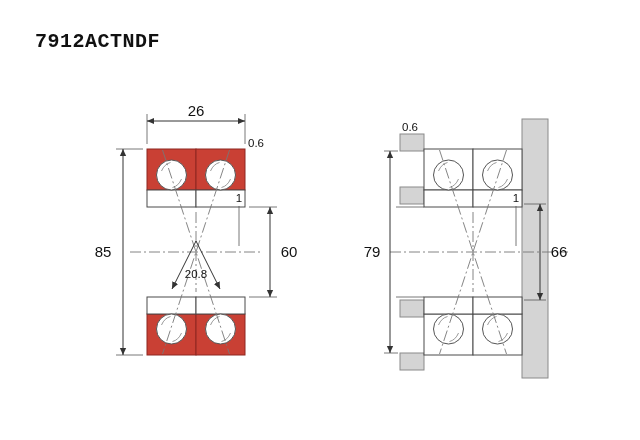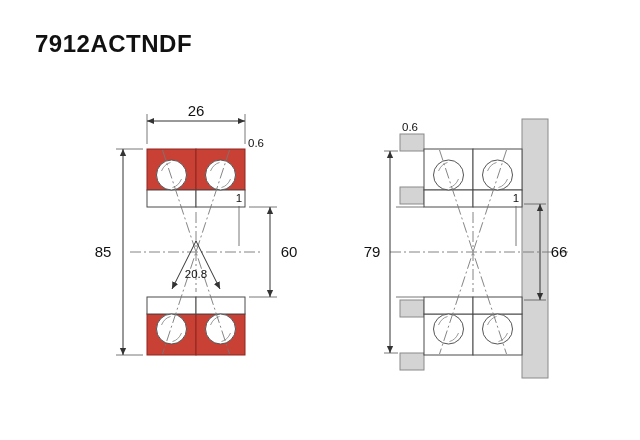--- a/index.html
+++ b/index.html
@@ -1,19 +1,19 @@
 <!DOCTYPE html>
 <html><head>
 <meta charset="utf-8">
 <style>
   html,body{margin:0;padding:0;background:#fff;}
   .canvas{position:relative;width:640px;height:440px;background:#ffffff;overflow:hidden;
           font-family:"Liberation Sans", sans-serif;}
-  .title{position:absolute;left:35px;top:30px;font-size:24px;font-weight:600;color:#111;
-         letter-spacing:0.5px;}
+  .title{position:absolute;left:35px;top:30px;font-size:20px;font-weight:600;color:#111;
+         letter-spacing:0.5px;font-family:Liberation Mono, monospace;}
   svg{position:absolute;left:0;top:0;}
   svg text{font-family:"Liberation Sans", sans-serif;fill:#111;}
   .dim-big{font-size:15px;}
   .dim-small{font-size:11.5px;}
   .outline{stroke:#4a4a4a;stroke-width:1;fill:#ffffff;}
   .redpart{fill:#c94034;stroke:#8e2620;stroke-width:1;}
   .graypart{fill:#d4d4d4;stroke:#8a8a8a;stroke-width:1;}
   .dimline{stroke:#333;stroke-width:1;fill:none;}
   .extline{stroke:#555;stroke-width:0.8;fill:none;}
   .centerline{stroke:#777;stroke-width:0.9;fill:none;stroke-dasharray:11 3 2 3;}

